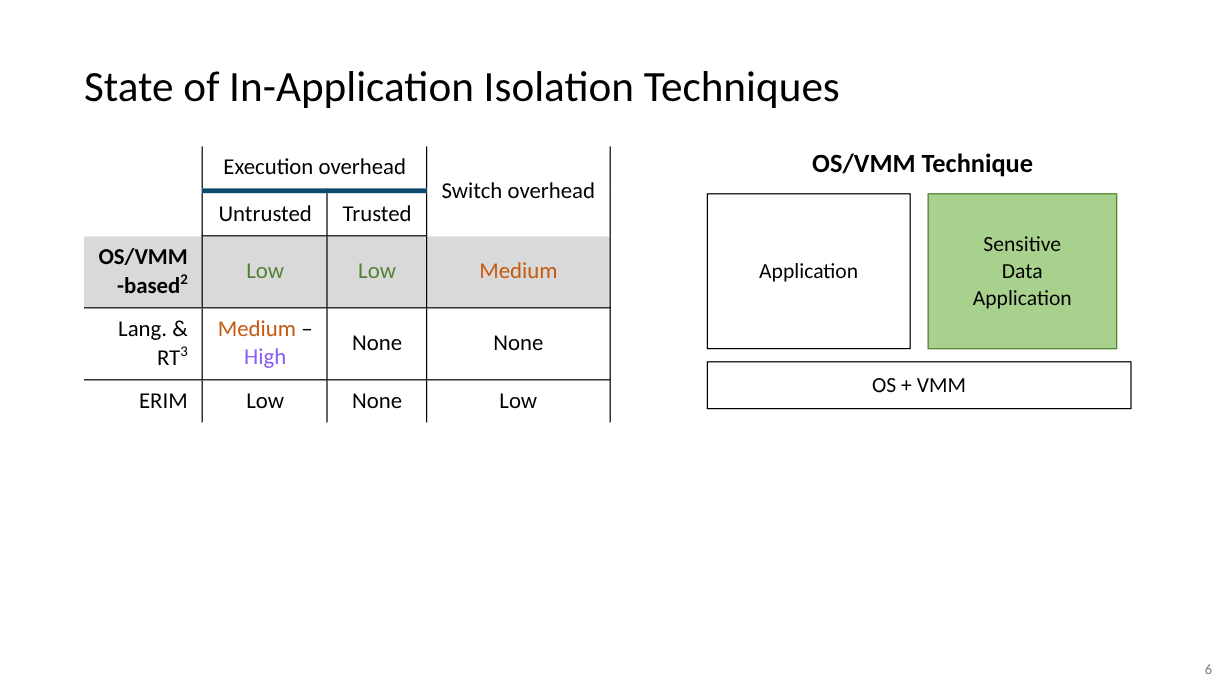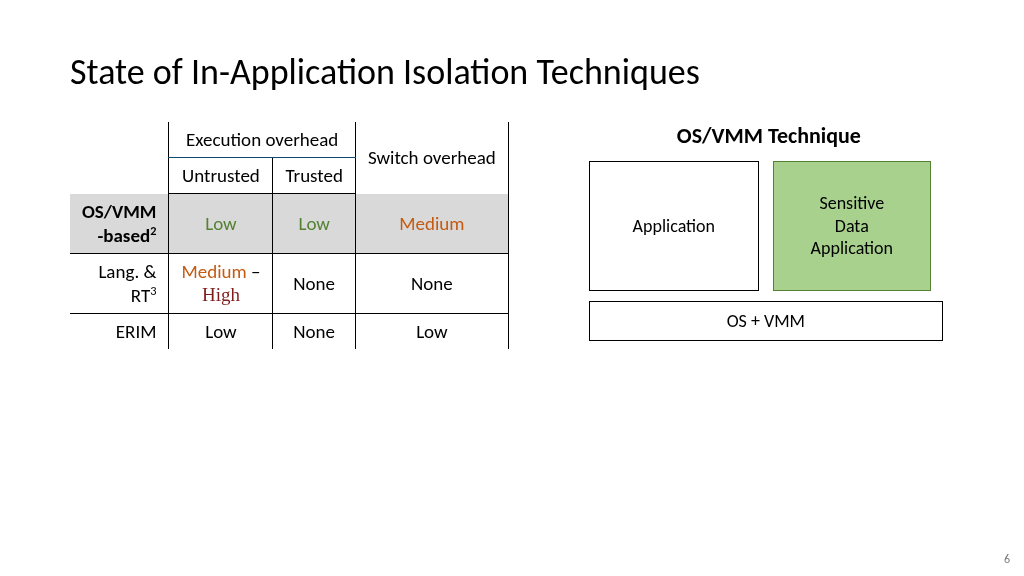--- a/index.html
+++ b/index.html
@@ -31,21 +31,21 @@
     font-size: 19px;
   }
   .tbl td, .tbl th {
     padding: 6px 12px;
     text-align: center;
     font-weight: 400;
   }
   .hdr-exec {
     border-left: 1px solid #000;
     border-right: 1px solid #000;
-    border-bottom: 1px solid #0c4a6e;
+    border-bottom: 4px solid #0c4a6e;
   }
   .hdr-switch {
     border-right: 1px solid #000;
   }
   .hdr-untr {
     border-left: 1px solid #000;
     border-right: 1px solid #000;
     border-bottom: 1px solid #000;
   }
   .hdr-tr {
@@ -60,21 +60,21 @@
   .cell {
     border-left: 1px solid #000;
     border-right: 1px solid #000;
     border-bottom: 1px solid #000;
   }
   .cell.last-col { border-right: 1px solid #000; }
   .hl { background: #d9d9d9; }
   .bold { font-weight: 700; }
   .c-green { color: #548235; }
   .c-orange { color: #c55a11; }
-  .c-darkred { color: #7f1d1d; font-family: Liberation Serif, serif; }
+  .c-darkred { color: #8b5cf6; }
   
   .diagram {
     width: 360px;
   }
   .diag-title {
     font-size: 22px;
     font-weight: 700;
     text-align: center;
     margin-bottom: 12px;
   }

